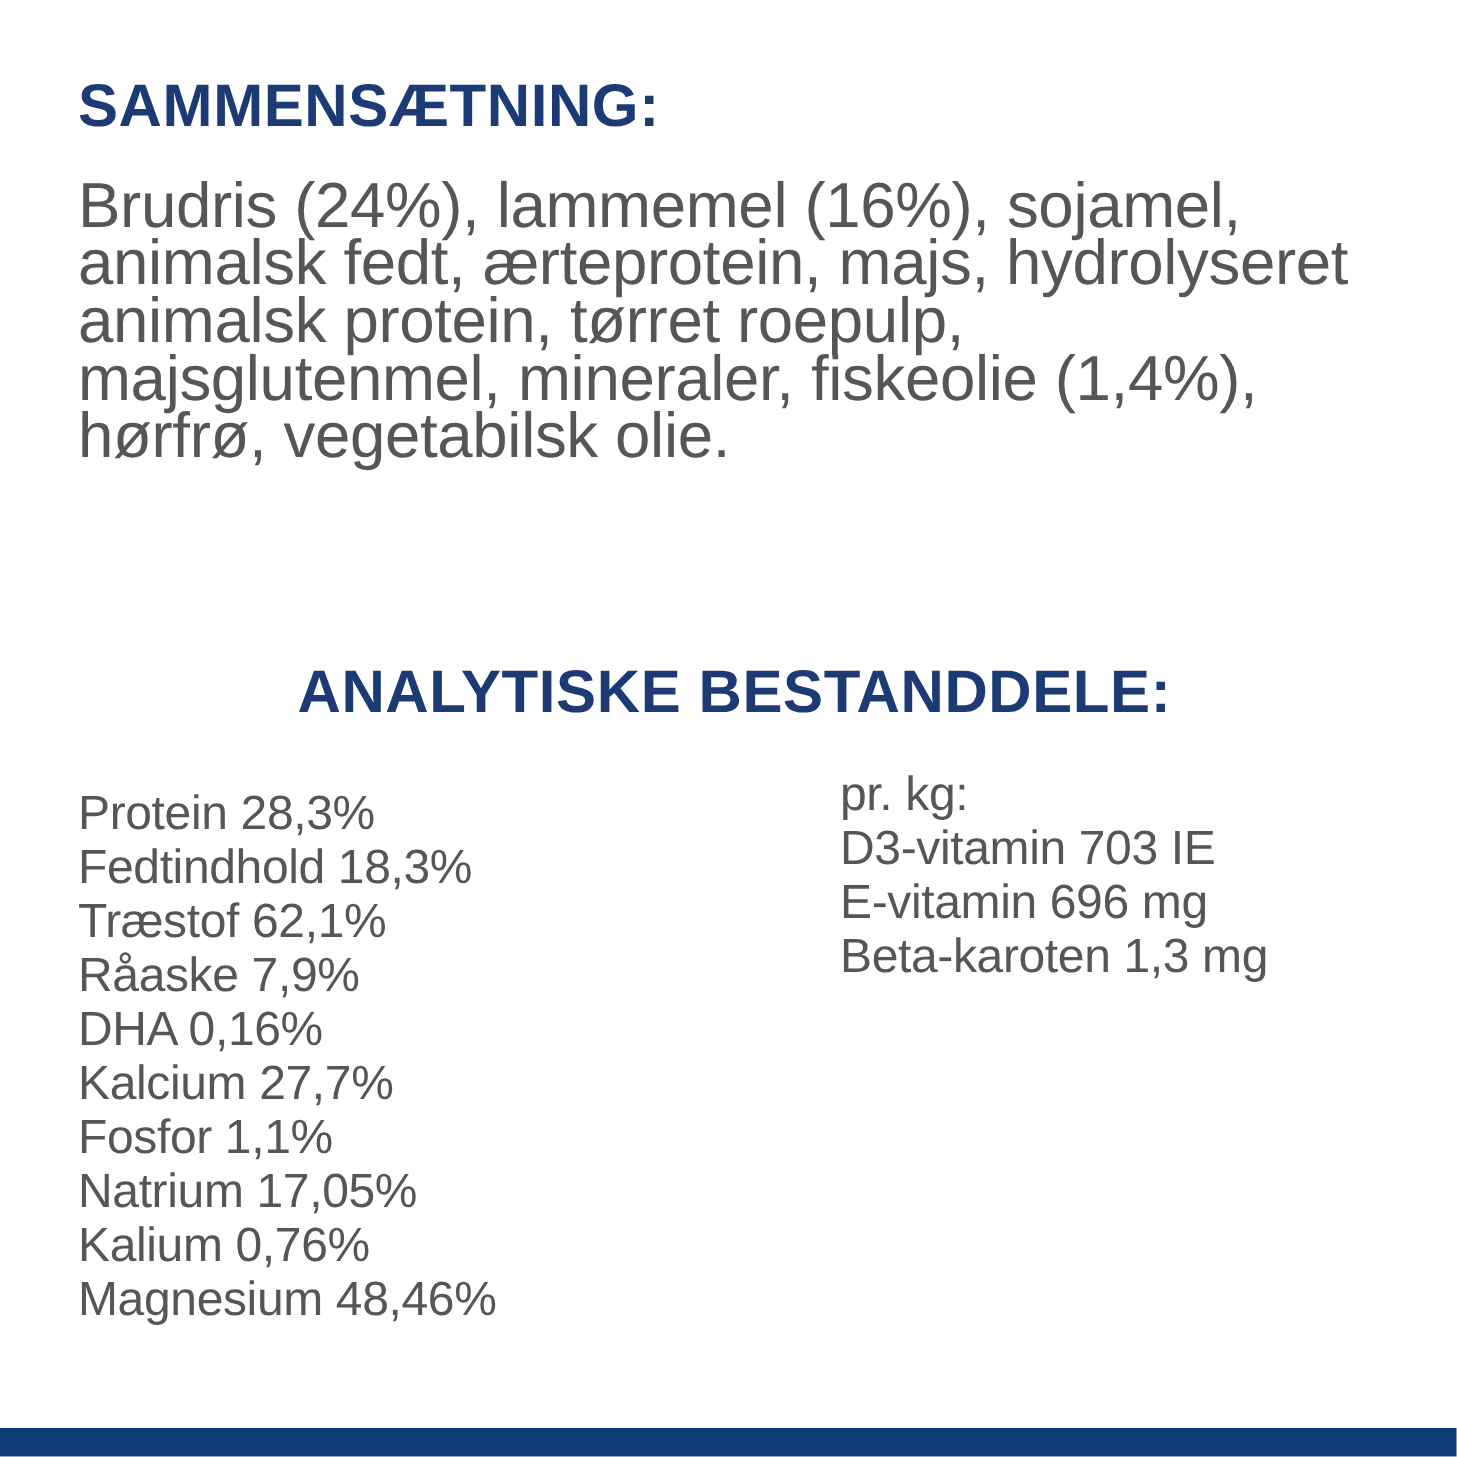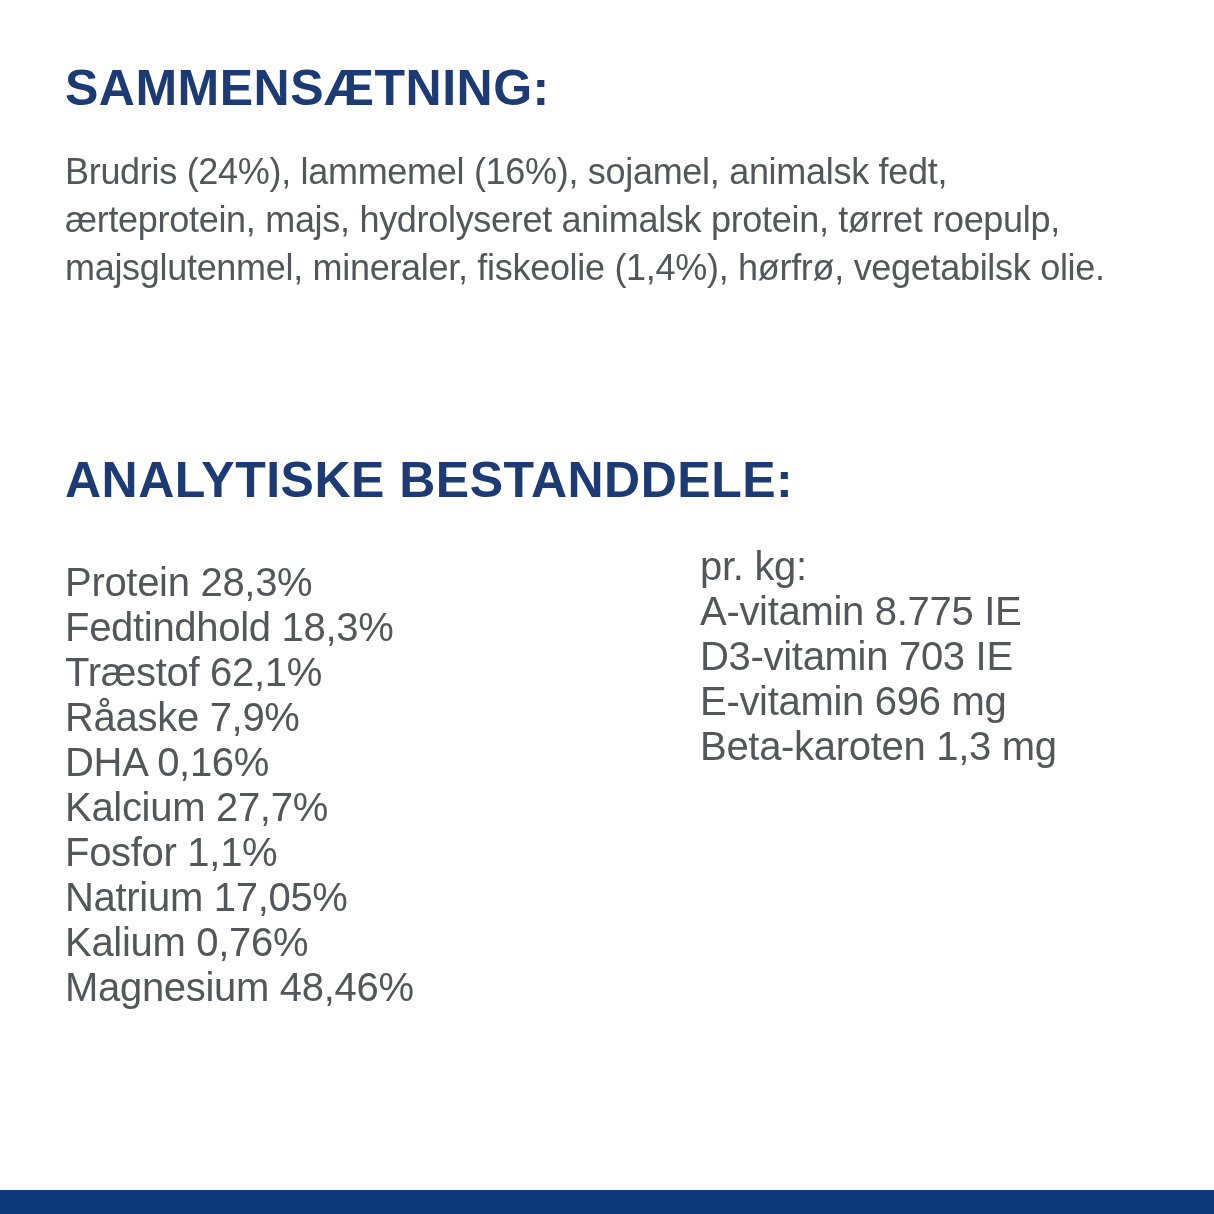--- a/index.html
+++ b/index.html
@@ -23,27 +23,28 @@
     color: #1c3b75;
     font-size: 50px;
     line-height: 56px;
     font-weight: 700;
     letter-spacing: 0.5px;
   }
   .composition-body {
     margin: 32px 0 0 0;
     max-width: 1075px;
     color: #55565a;
-    font-size: 36px;
+    font-size: 53px;
     line-height: 48px;
     font-weight: 400;
     letter-spacing: -0.3px;
   }
   .analysis-heading {
     margin-top: 160px;
+    text-align: center;
   }
   .analysis-columns {
     display: flex;
     flex-direction: row;
     margin-top: 36px;
   }
   .analysis-left {
     width: 635px;
     flex: 0 0 635px;
     margin-top: 16px;
@@ -98,21 +99,20 @@
           <div>Kalcium 27,7%</div>
           <div>Fosfor 1,1%</div>
           <div>Natrium 17,05%</div>
           <div>Kalium 0,76%</div>
           <div>Magnesium 48,46%</div>
         </div>
 
       <div class="analysis-right">
         <div class="per-kg-label">pr. kg:</div>
         <div>
-            <div>A-vitamin 8.775 IE</div>
             <div>D3-vitamin 703 IE</div>
             <div>E-vitamin 696 mg</div>
             <div>Beta-karoten 1,3 mg</div>
           </div>
       </div>
     </div>
 
   </div>
 
   <div class="bottom-bar"></div>

